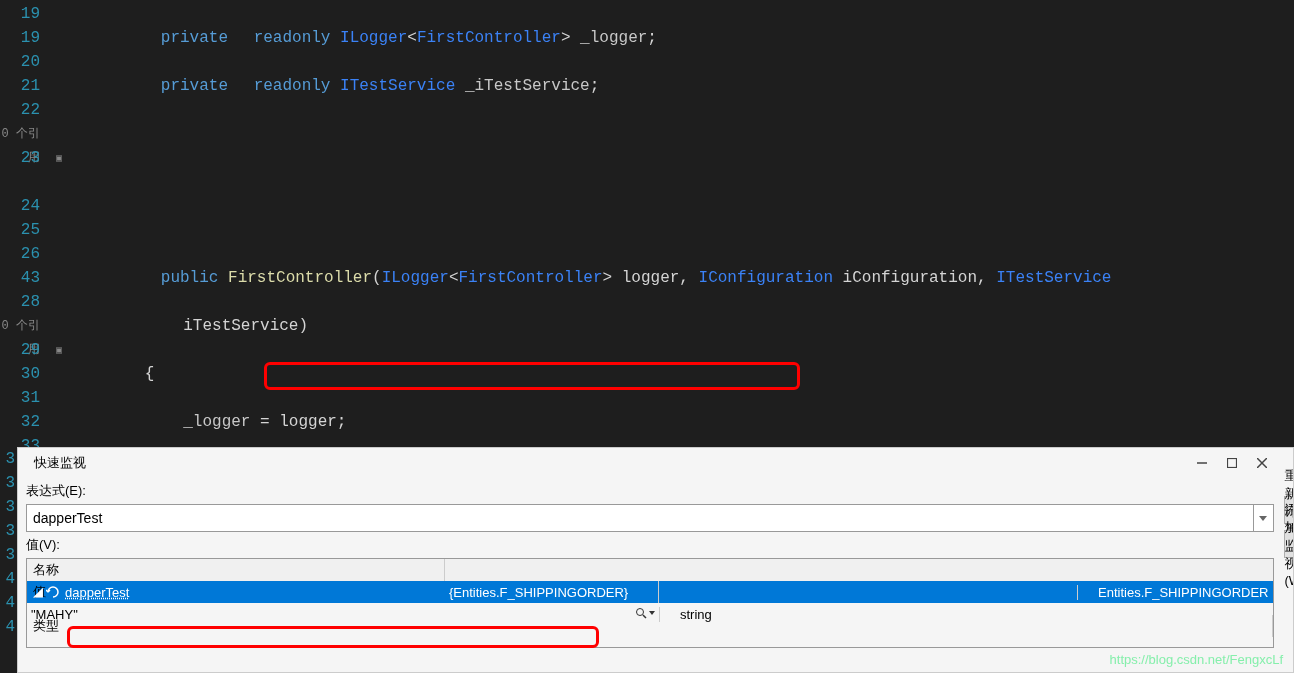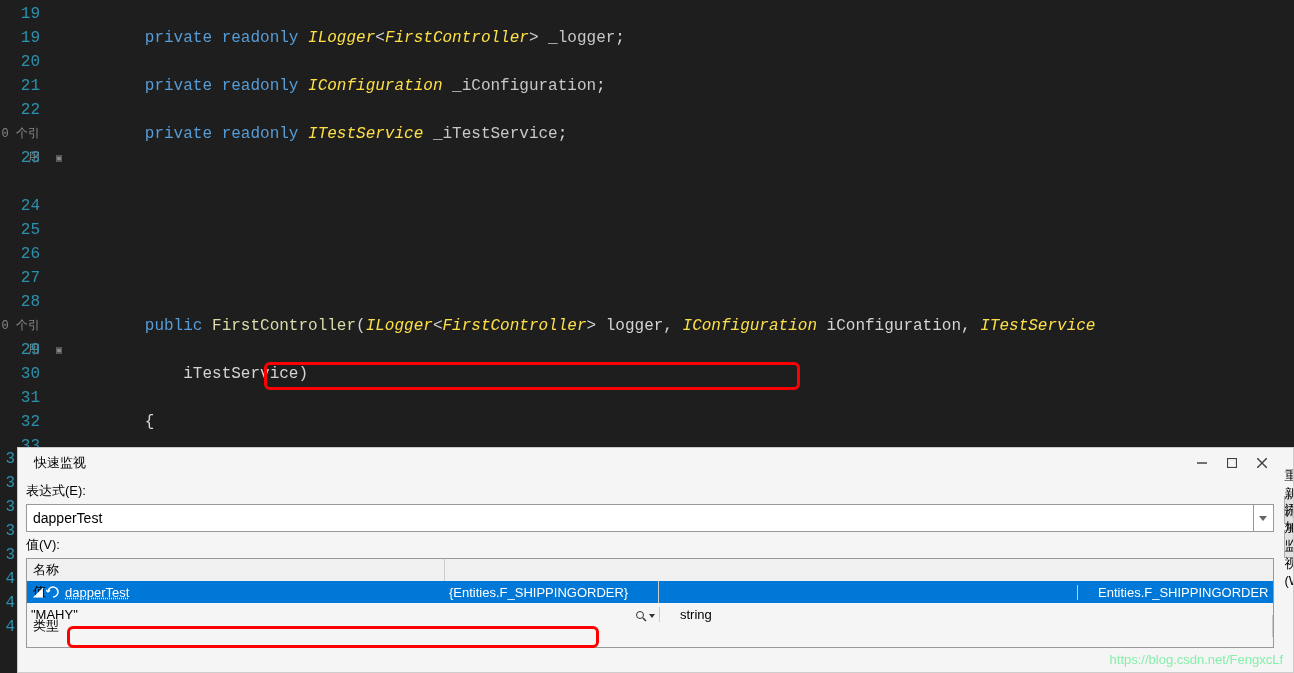--- a/index.html
+++ b/index.html
@@ -6,22 +6,22 @@
   body { font-family: Consolas, 'Courier New', monospace; font-size:16px; background:#1e1e1e; width:1294px; height:673px; overflow:hidden; position:relative; }
 
   
   .editor { display:flex; height:447px; background:#1e1e1e; color:#d4d4d4; }
   .gutter { width:50px; text-align:right; color:#2b91af; padding-right:10px; padding-top:2px; user-select:none; }
   .gutter .ln { height:24px; line-height:24px; position:relative; }
   .outline-col { width:18px; padding-top:2px; }
   .outline-col .tick { height:24px; display:flex; align-items:center; justify-content:center; color:#888; font-size:10px; }
   .code { flex:1; padding-top:2px; white-space:pre; font-size:16px; line-height:24px; position:relative; }
   .code .row { height:24px; }
-  .k   { color:#569cd6; }
-  .typ { color:#fde047;font-style:italic; }
+  .k   { color:#569cd6;margin-left:16px; }
+  .typ { color:#3b82f6; }
   .id  { color:#dcdcaa; }
   .fld { color:#c8c8c8; }
   .ref { color:#888; font-size:12px; }
   .red-box { position:absolute; border:3px solid #ff0000; border-radius:6px; pointer-events:none; }
   .box1 { left:196px; top:362px; width:536px; height:28px; }
 
   
   .qw { position:absolute; left:17px; top:447px; width:1277px; height:226px; background:#f5f5f5; border:1px solid #ccc; font-family:'Microsoft YaHei','Segoe UI',sans-serif; font-size:13px; color:#000; overflow:hidden; }
   .qw-title { height:30px; display:flex; align-items:center; padding:0 16px; }
   .qw-title-text { flex:1; }
@@ -42,21 +42,21 @@
   .ghead { display:flex; background:#f0f0f0; height:22px;flex-direction:column; }
   .ghead .gh { border-right:1px solid #ccc; padding:2px 6px; font-size:13px; }
   .gh-name { width:418px; }
   .gh-val  { width:632px; }
   .gh-type { flex:1;margin-top:12px; }
 
   .grow { display:flex; height:22px; align-items:center; font-size:13px; }
   .grow.selected { background:#0078d7; color:#fff; }
   .gc { padding:0 4px; white-space:nowrap; overflow:hidden; }
   .gc-name { width:418px; display:flex; align-items:center; }
-  .gc-val  { width:632px; display:flex; align-items:flex-end; position:relative; }
+  .gc-val  { width:632px; display:flex; align-items:flex-start; position:relative; }
   .gc-type { flex:1; display:flex; align-items:center; border-left:1px solid #ccc; padding-left:20px; }
   .exp { width:14px; text-align:center; font-family:Consolas; }
   .ico { width:16px; height:16px; display:inline-flex; align-items:center; justify-content:center; margin-right:4px; }
   .mag { position:absolute; right:4px; display:flex; align-items:center; gap:2px; }
 
   .box2 { position:absolute; border:3px solid #ff0000; border-radius:6px; pointer-events:none; left:49px; top:178px; width:532px; height:22px; }
 
   
   .leftstrip { position:absolute; left:0; top:447px; width:17px; height:226px; background:#1e1e1e; }
   .leftstrip .s { color:#2b91af; font-size:16px; text-align:right; padding-right:2px; height:24px; line-height:24px; }
@@ -72,21 +72,21 @@
     <div class="ln">19</div>
     <div class="ln">20</div>
     <div class="ln">21</div>
     <div class="ln">22</div>
     <div class="ln" style="font-size:12px;color:#888">0 个引用</div>
     <div class="ln">23</div>
     <div class="ln"></div>
     <div class="ln">24</div>
     <div class="ln">25</div>
     <div class="ln">26</div>
-    <div class="ln">27</div>
+    <div class="ln">43</div>
     <div class="ln">28</div>
     <div class="ln" style="font-size:12px;color:#888">0 个引用</div>
     <div class="ln">29</div>
     <div class="ln">30</div>
     <div class="ln">31</div>
     <div class="ln">32</div>
     <div class="ln">33</div>
   </div>
 
   <div class="outline-col">
@@ -106,21 +106,20 @@
       <div class="tick"></div>
     <div class="tick">▣</div>
     <div class="tick"></div>
       <div class="tick"></div>
       <div class="tick"></div>
       <div class="tick"></div>
   </div>
 
   <div class="code">
 <div class="row">        <span class="k">private</span><span class="k"> readonly</span><span class="typ"> ILogger</span>&lt;<span class="typ">FirstController</span>&gt;<span class="fld"> _logger</span>;</div>
-<div class="row">        <span class="k">private</span><span class="k"> readonly</span><span class="typ"> IConfiguration</span><span class="fld"> _iConfiguration</span>;</div>
 <div class="row">        <span class="k">private</span><span class="k"> readonly</span><span class="typ"> ITestService</span><span class="fld"> _iTestService</span>;</div>
 <div class="row"></div>
 <div class="row"></div>
 <div class="row ref">        </div>
 <div class="row">        <span class="k">public</span><span class="id"> FirstController</span>(<span class="typ">ILogger</span>&lt;<span class="typ">FirstController</span>&gt;<span> logger</span>,<span class="typ"> IConfiguration</span><span> iConfiguration</span>,<span class="typ"> ITestService</span></div>
 <div class="row">            <span>iTestService</span>)</div>
 <div class="row">        {</div>
 <div class="row">            <span class="fld">_logger</span> =<span> logger</span>;</div>
 <div class="row">            <span class="fld">_iConfiguration</span> =<span> iConfiguration</span>;</div>
 <div class="row">            <span class="fld">_iTestService</span> =<span> iTestService</span>;</div>

